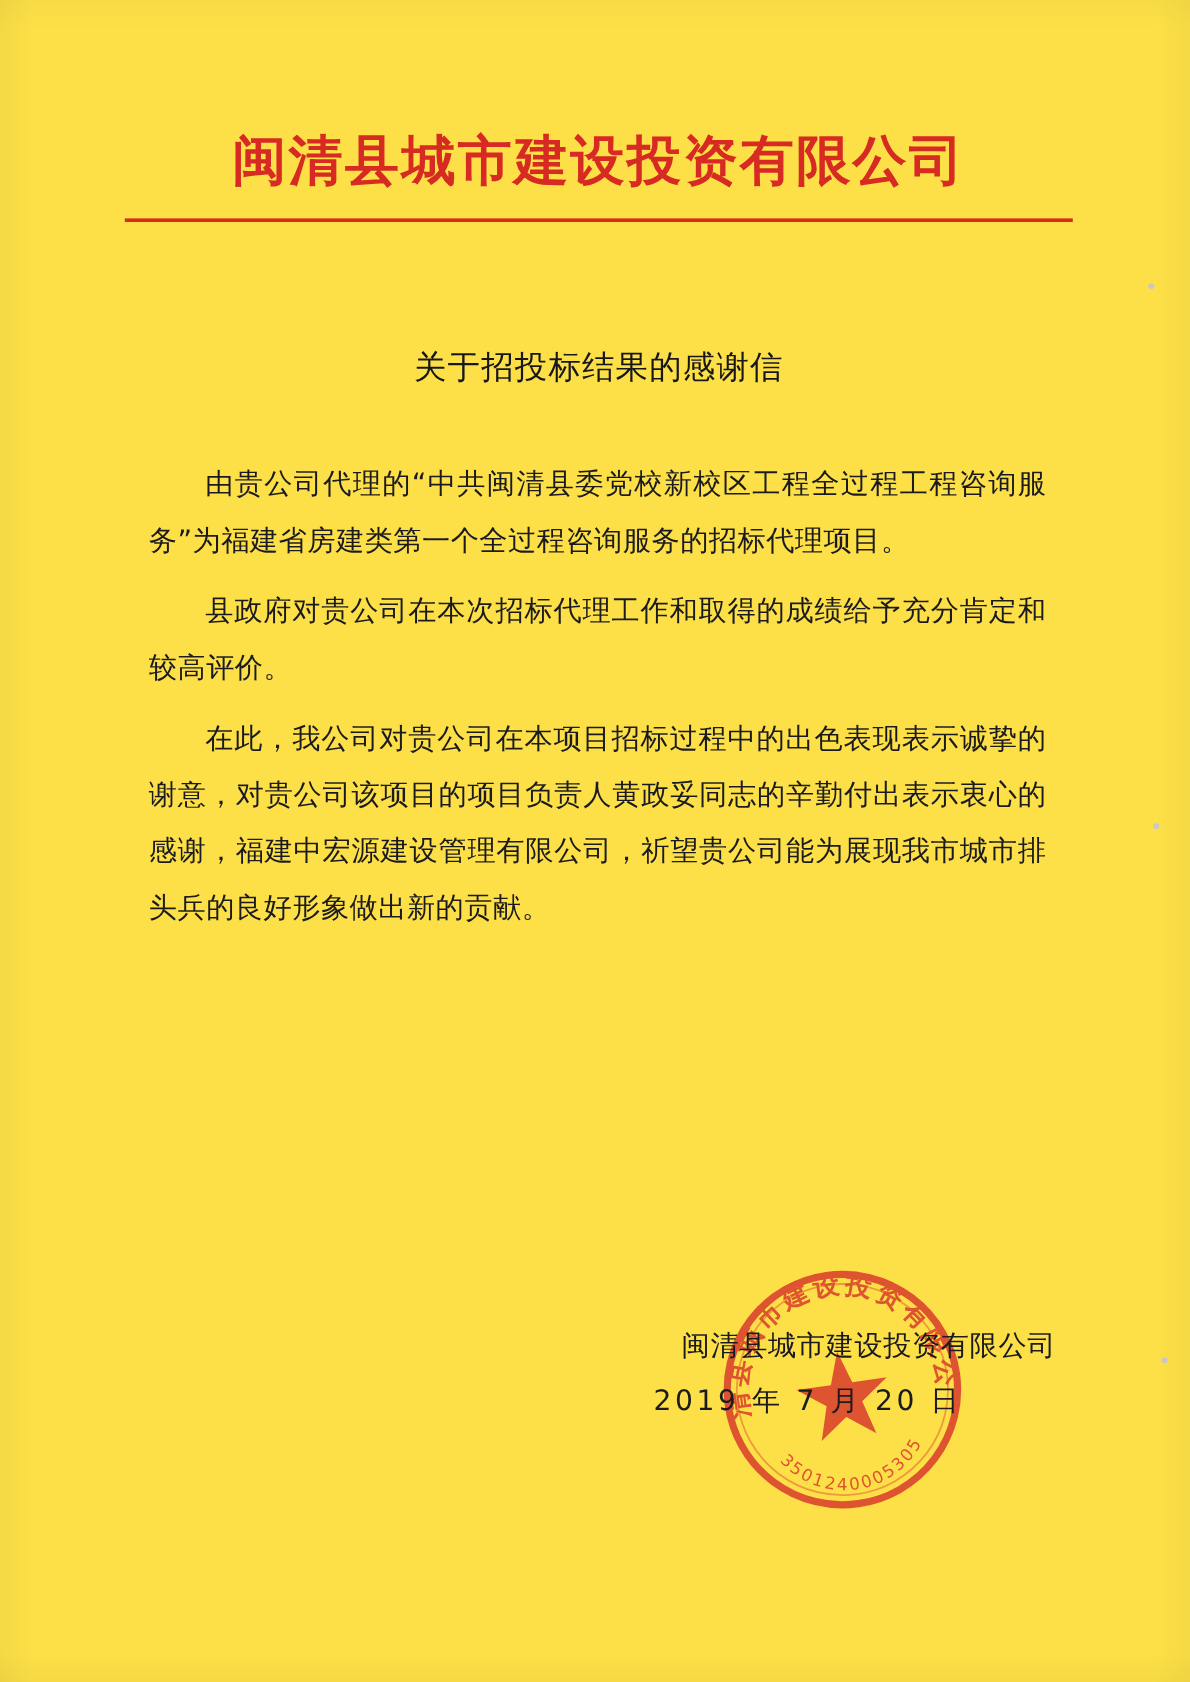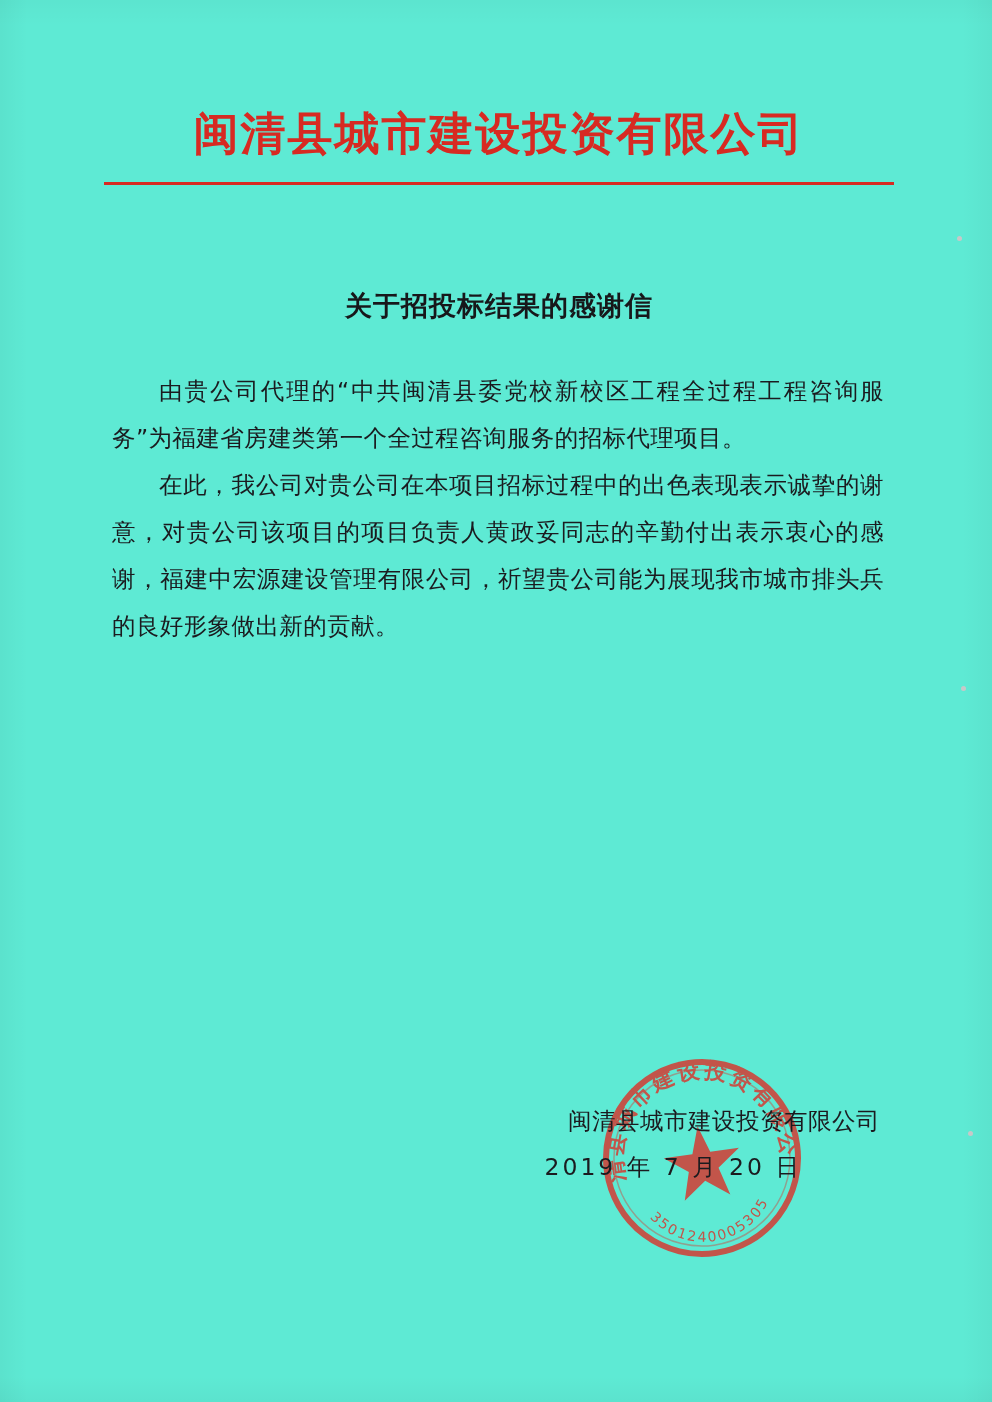--- a/index.html
+++ b/index.html
@@ -12,21 +12,21 @@
     height: 1402px;
     position: relative;
     font-family: "Liberation Serif", serif;
     overflow: hidden;
   }
 
   
   #page {
     position: absolute;
     inset: 0;
-    background: #5eead4;
+    background: #fde047;
   }
 
   
   #page::before {
     content: "";
     position: absolute;
     inset: 0;
     background:
       linear-gradient(90deg, rgba(0,0,0,0.035) 0px, rgba(0,0,0,0) 28px),
       linear-gradient(270deg, rgba(0,0,0,0.03) 0px, rgba(0,0,0,0) 30px),
@@ -60,21 +60,21 @@
   }
 
   
   .doc-title {
     position: absolute;
     left: 104px;
     top: 288px;
     width: 790px;
     text-align: center;
     font-family: "DejaVu Sans", "Liberation Sans", sans-serif;
-    font-weight: bold;
+    font-weight: normal;
     font-size: 27px;
     color: #17171a;
     letter-spacing: 1px;
   }
 
   .body-block {
     position: absolute;
     left: 112px;
     top: 368px;
     width: 772px;
@@ -82,21 +82,21 @@
     font-family: "DejaVu Sans", "Liberation Sans", sans-serif;
     font-size: 23.5px;
     line-height: 47px;
     letter-spacing: 0.4px;
     text-align: justify;
   }
   .salutation {
     margin: 0 0 2px 0;
   }
   .para {
-    margin: 0;
+    margin: 12px;
     text-indent: 2em;
   }
 
   
   .signature {
     position: absolute;
     right: 112px;
     top: 1098px;
     width: 420px;
     text-align: right;
@@ -139,20 +139,21 @@
 
   <div class="letterhead">
     <div class="letterhead-title">闽清县城市建设投资有限公司</div>
     <div class="letterhead-rule"></div>
   </div>
 
   <div class="doc-title">关于招投标结果的感谢信</div>
 
   <div class="body-block">
     <p class="para">由贵公司代理的“中共闽清县委党校新校区工程全过程工程咨询服务”为福建省房建类第一个全过程咨询服务的招标代理项目。</p>
+    <p class="para">县政府对贵公司在本次招标代理工作和取得的成绩给予充分肯定和较高评价。</p>
     <p class="para">在此，我公司对贵公司在本项目招标过程中的出色表现表示诚挚的谢意，对贵公司该项目的项目负责人黄政妥同志的辛勤付出表示衷心的感谢，福建中宏源建设管理有限公司，祈望贵公司能为展现我市城市排头兵的良好形象做出新的贡献。</p>
   </div>
 
   <div class="seal">
     <svg width="212" height="212" viewBox="0 0 212 212" xmlns="http://www.w3.org/2000/svg">
       <g transform="rotate(-8 106 106)">
         <circle cx="106" cy="106" r="96" fill="none" stroke="#d8352c" stroke-width="6"></circle>
         <circle cx="106" cy="106" r="88" fill="none" stroke="#d8352c" stroke-width="1.5" opacity="0.5"></circle>
         <path id="sealArcTop" d="M 26 106 A 80 80 0 0 1 186 106" fill="none"></path>
         <path id="sealArcBottom" d="M 34 118 A 72 72 0 0 0 178 118" fill="none"></path>

